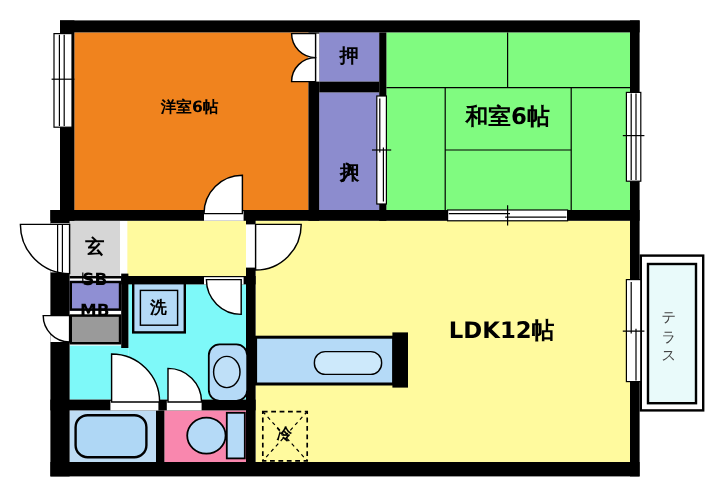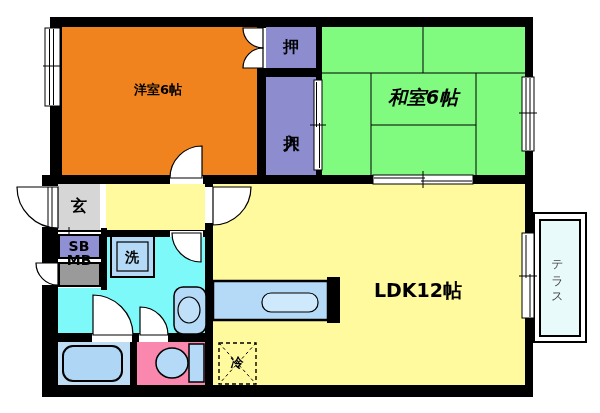--- a/index.html
+++ b/index.html
@@ -144,24 +144,24 @@
       <rect x="262" y="293" width="56" height="19" rx="9" fill="#CDE9FB" stroke="#000" stroke-width="1.2"></rect>
     </g>
     <g>
       <rect x="219" y="343" width="37" height="41" fill="none" stroke="#000" stroke-width="1.4" stroke-dasharray="4,3"></rect>
       <line x1="219" y1="343" x2="256" y2="384" stroke="#000" stroke-width="1" stroke-dasharray="3,3"></line>
       <line x1="256" y1="343" x2="219" y2="384" stroke="#000" stroke-width="1" stroke-dasharray="3,3"></line>
     </g>
   </svg>
 
   <div class="lbl" style="left:158px;top:90px;font-size:13px;">洋室6帖</div>
-  <div class="lbl" style="left:423px;top:98px;font-size:19px;font-style:italic;">和室6帖</div>
-  <div class="lbl" style="left:418px;top:291px;font-size:19px;">LDK12帖</div>
+  <div class="lbl" style="left:423px;top:98px;font-size:19px;">和室6帖</div>
+  <div class="lbl" style="left:418px;top:277px;font-size:19px;">LDK12帖</div>
   <div class="lbl" style="left:291px;top:47px;font-size:16px;">押</div>
   <div class="lbl vert" style="left:291px;top:122px;font-size:16px;">押入</div>
   <div class="lbl" style="left:79px;top:206px;font-size:16px;">玄</div>
-  <div class="lbl" style="left:79px;top:246px;font-size:14px;">SB</div>
+  <div class="lbl" style="left:79px;top:234px;font-size:14px;">SB</div>
   <div class="lbl" style="left:79px;top:260px;font-size:14px;">MB</div>
   <div class="lbl" style="left:132px;top:257px;font-size:14px;">洗</div>
   <div class="lbl" style="left:237px;top:363px;font-size:13px;">冷</div>
   <div class="lbl vert" style="left:557px;top:276px;font-size:12px;font-weight:normal;color:#444;letter-spacing:3px;">テラス</div>
 
 </div>
 
 </body></html>

